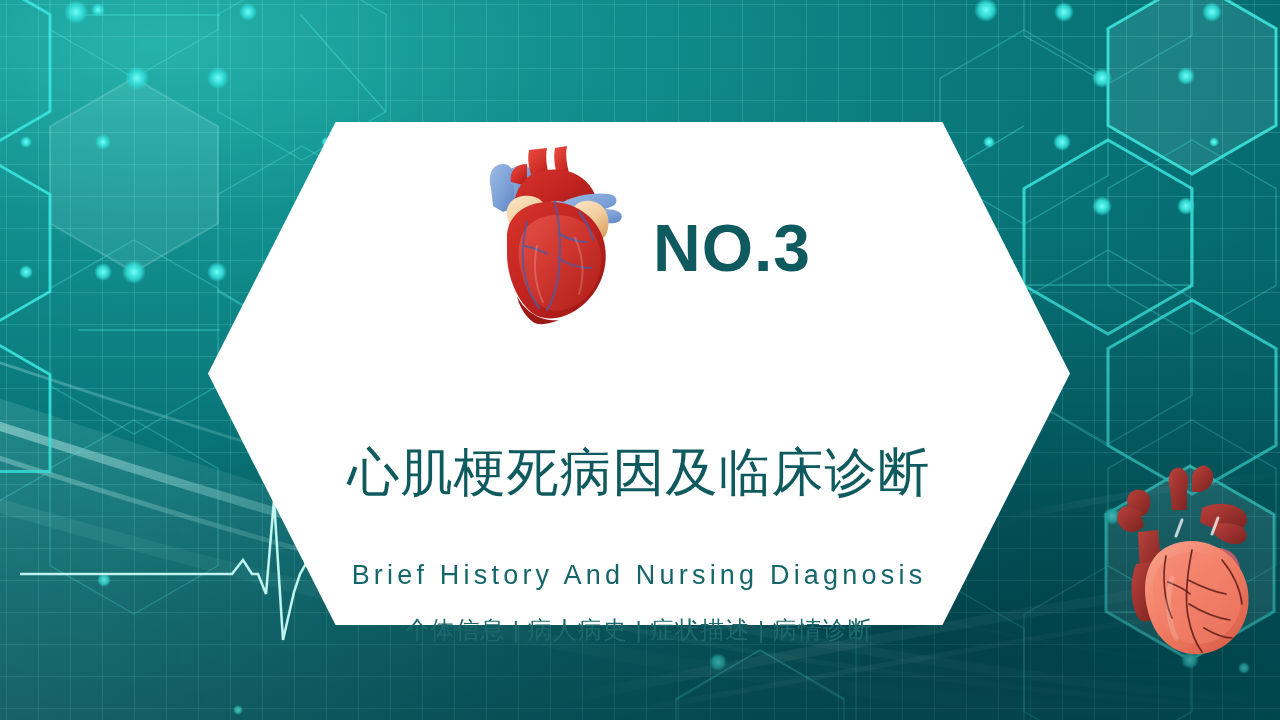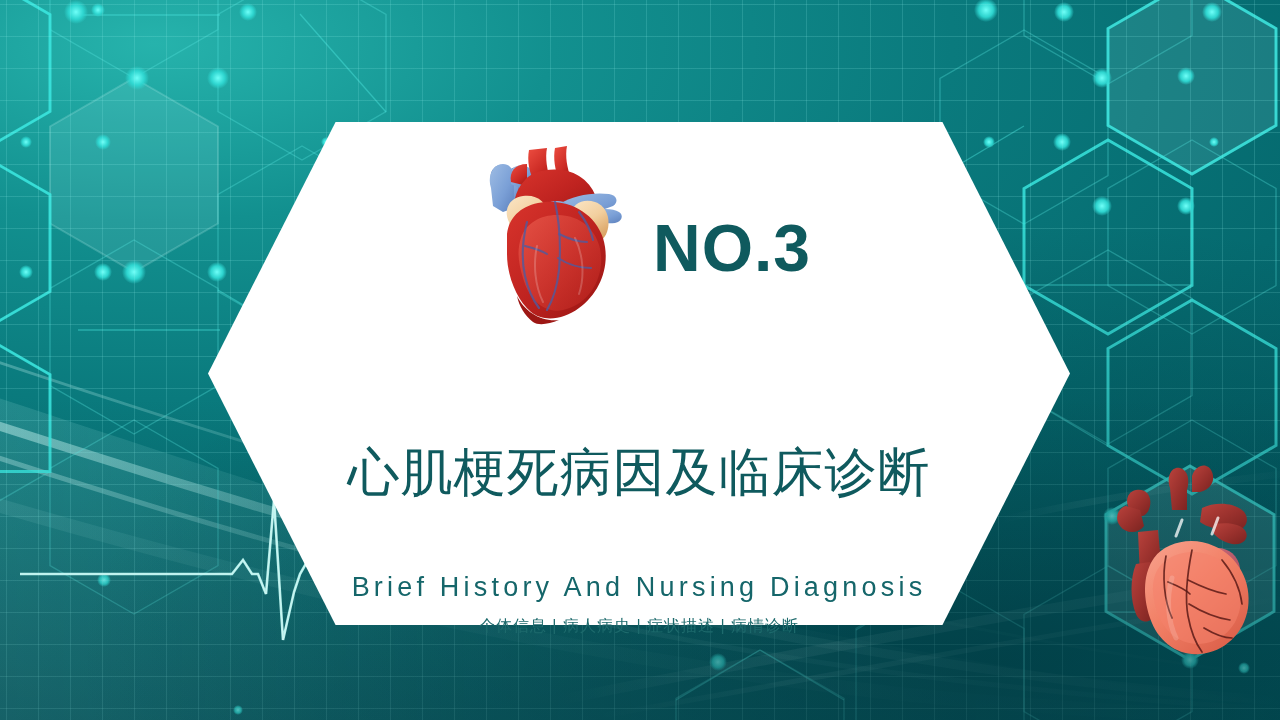--- a/index.html
+++ b/index.html
@@ -94,38 +94,38 @@
     font-size: 52px;
     font-weight: 500;
     letter-spacing: 1px;
     color: #0f5a5e;
     line-height: 1;
     white-space: nowrap;
   }
 
   .en-subtitle {
     position: absolute;
-    top: 452px;
+    top: 440px;
     left: 0;
     width: 862px;
     text-align: center;
     font-size: 27px;
     letter-spacing: 4.2px;
     color: #15666a;
     line-height: 1;
     white-space: nowrap;
   }
 
   .cn-keywords {
     position: absolute;
     top: 496px;
     left: 0;
     width: 862px;
     text-align: center;
-    font-size: 16px;
+    font-size: 24px;
     letter-spacing: 1px;
     color: #1d6a6c;
     line-height: 1;
     white-space: nowrap;
   }
 
   
   .corner-heart {
     position: absolute;
     left: 1096px; top: 452px;

